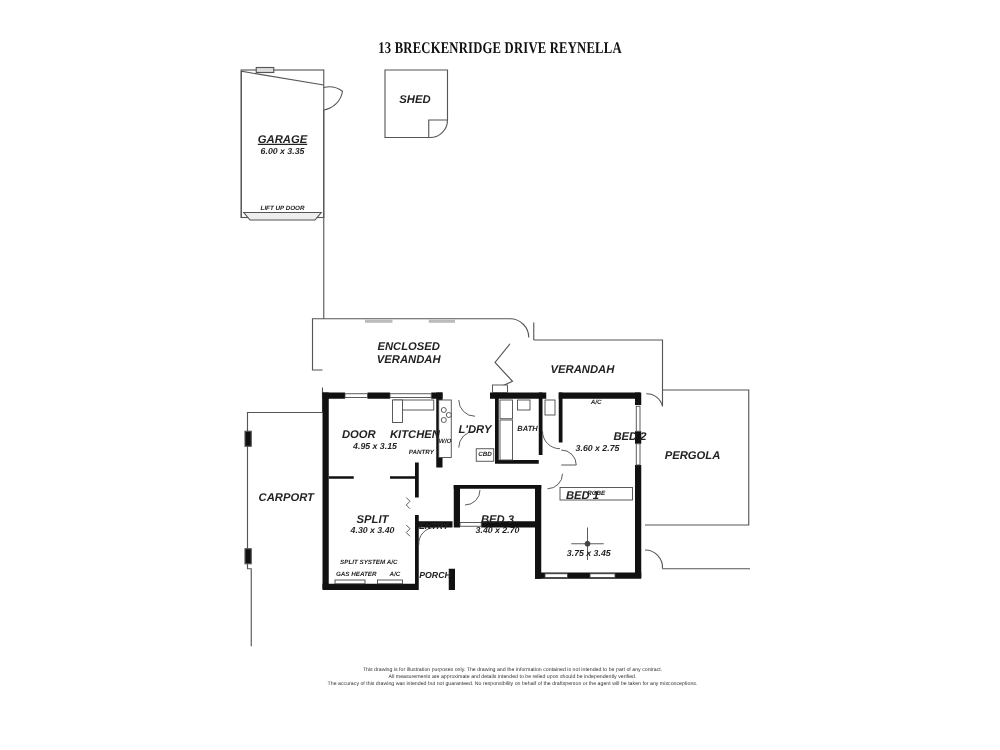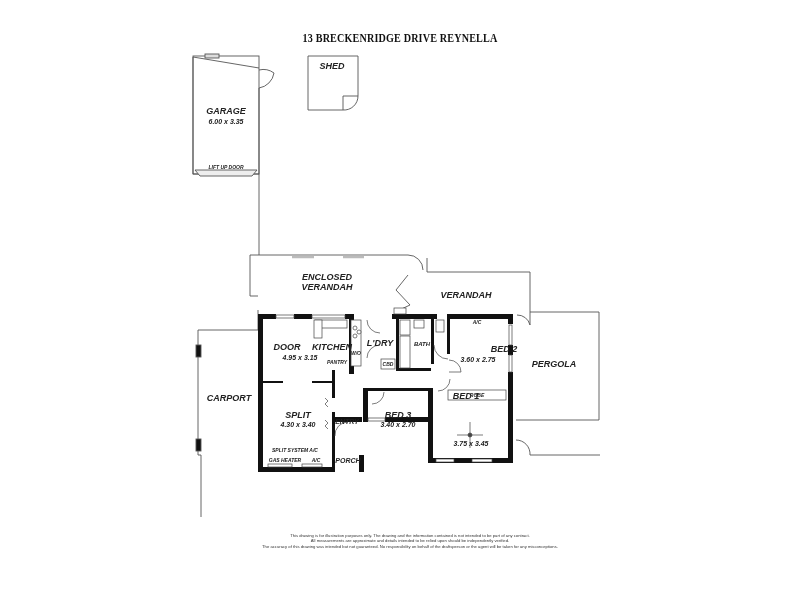--- a/index.html
+++ b/index.html
@@ -123,25 +123,25 @@
     <path d="M325,398 l3,3 l-3,3 l3,3"></path>
     <path d="M325,420 l3,3 l-3,3 l3,3"></path>
     <line x1="457" y1="435" x2="483" y2="435"></line>
     <line x1="470" y1="422" x2="470" y2="448"></line>
     <circle cx="470" cy="435" r="2" fill="#444"></circle>
   </g>
 </svg>
 
 <div class="title">13 BRECKENRIDGE DRIVE REYNELLA</div>
 
-<div class="lbl lbl-big room" style="left:226px;top:107px;">GARAGE</div>
+<div class="lbl lbl-big room" style="left:226px;top:107px;text-decoration:underline;">GARAGE</div>
 <div class="lbl lbl-dim" style="left:226px;top:118px;">6.00 x 3.35</div>
 <div class="lbl lbl-tiny" style="left:226px;top:165px;">LIFT UP DOOR</div>
 
-<div class="lbl lbl-big" style="left:332px;top:62px;">SHED</div>
+<div class="lbl lbl-big" style="left:332px;top:75px;">SHED</div>
 
 <div class="lbl lbl-big" style="left:327px;top:273px;">ENCLOSED</div>
 <div class="lbl lbl-big" style="left:327px;top:283px;">VERANDAH</div>
 
 <div class="lbl lbl-big" style="left:466px;top:291px;">VERANDAH</div>
 
 <div class="lbl lbl-big" style="left:287px;top:343px;">DOOR</div>
 <div class="lbl lbl-dim" style="left:300px;top:354px;">4.95 x 3.15</div>
 <div class="lbl lbl-big" style="left:332px;top:343px;">KITCHEN</div>
 <div class="lbl lbl-tiny" style="left:337px;top:360px;">PANTRY</div>

